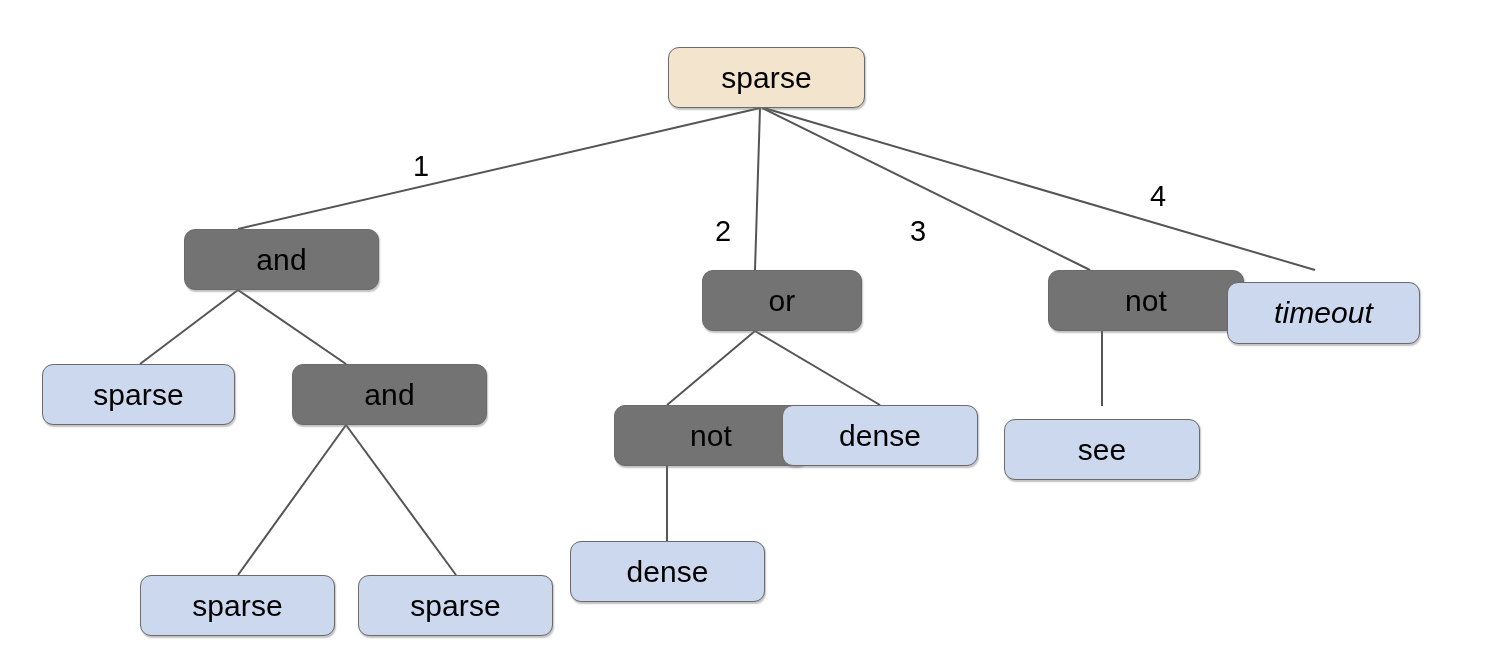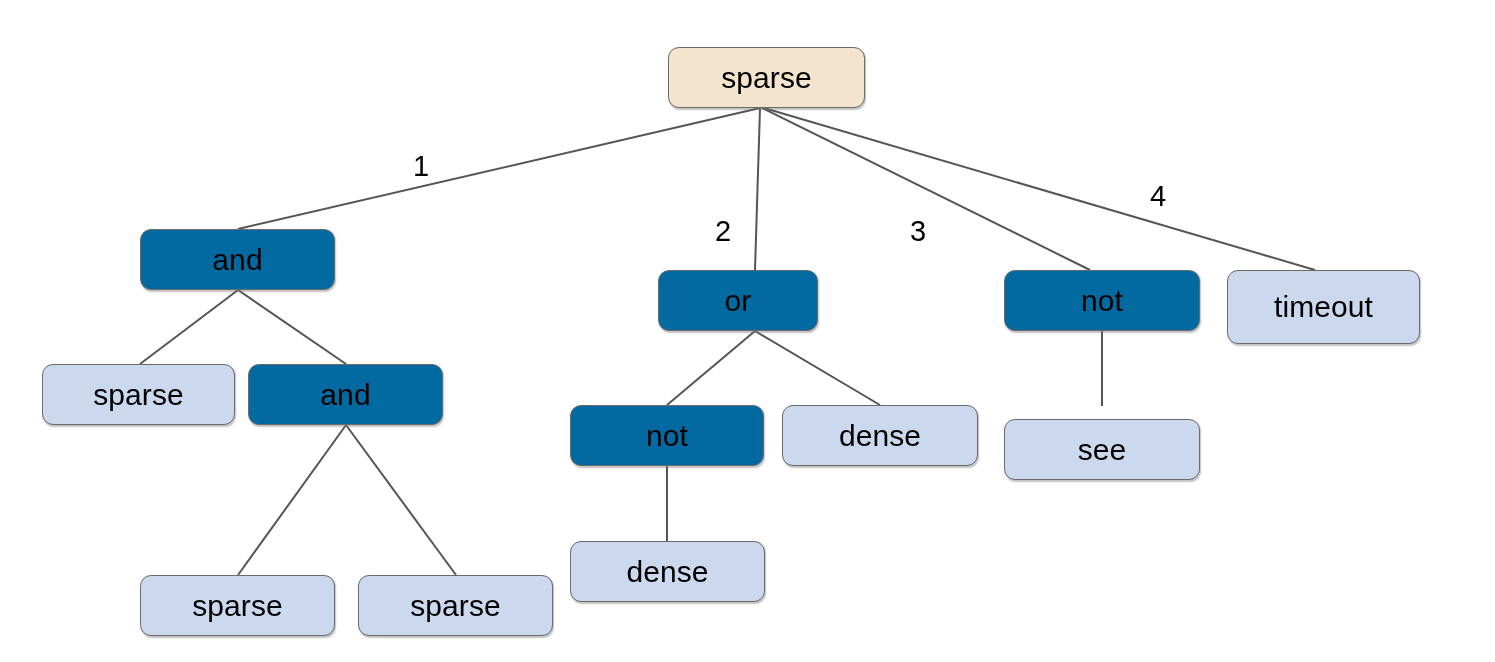--- a/index.html
+++ b/index.html
@@ -33,21 +33,22 @@
     justify-content: center;
     border: 1.6px solid #6b6b6b;
     border-radius: 11px;
     font-size: 30px;
     color: #000000;
     line-height: 1;
     letter-spacing: 0.1px;
     box-shadow: 1px 1.5px 1.5px rgba(120,120,120,0.45);
   }
   .node.op {
-    background: #0369a1;
+    background: #737373;
+    margin-left: 44px;
   }
   .node.leaf {
     background: #ccd8ee;
   }
   .node.root {
     background: #f3e4cd;
   }
   .edge-label {
     position: absolute;
     font-size: 29px;
@@ -80,21 +81,21 @@
       </div>
       <div class="node op" style="left: 140px; top: 229px; width: 195px; height: 61px;">
         <span>and</span>
       </div>
       <div class="node op" style="left: 658px; top: 270px; width: 160px; height: 61px; text-align: right;">
         <span>or</span>
       </div>
       <div class="node op" style="left: 1004px; top: 270px; width: 196px; height: 61px;">
         <span>not</span>
       </div>
-      <div class="node leaf" style="left: 1227px; top: 270px; width: 193px; height: 74px;">
+      <div class="node leaf" style="left: 1227px; top: 282px; width: 193px; height: 62px; font-style: italic;">
         <span>timeout</span>
       </div>
       <div class="node leaf" style="left: 42px; top: 364px; width: 193px; height: 61px;">
         <span>sparse</span>
       </div>
       <div class="node op" style="left: 248px; top: 364px; width: 195px; height: 61px;">
         <span>and</span>
       </div>
       <div class="node op" style="left: 570px; top: 405px; width: 194px; height: 61px;">
         <span>not</span>

